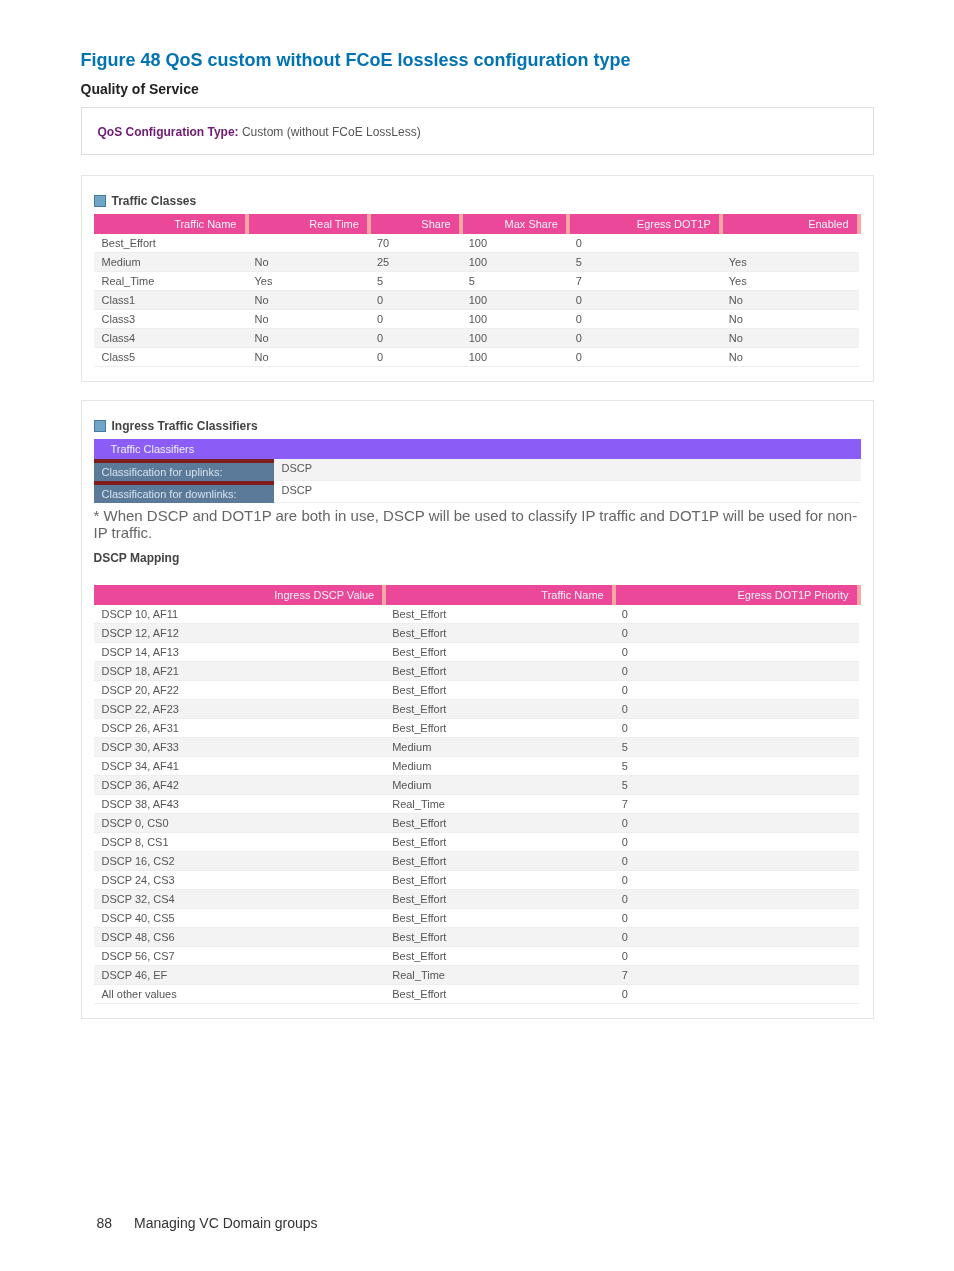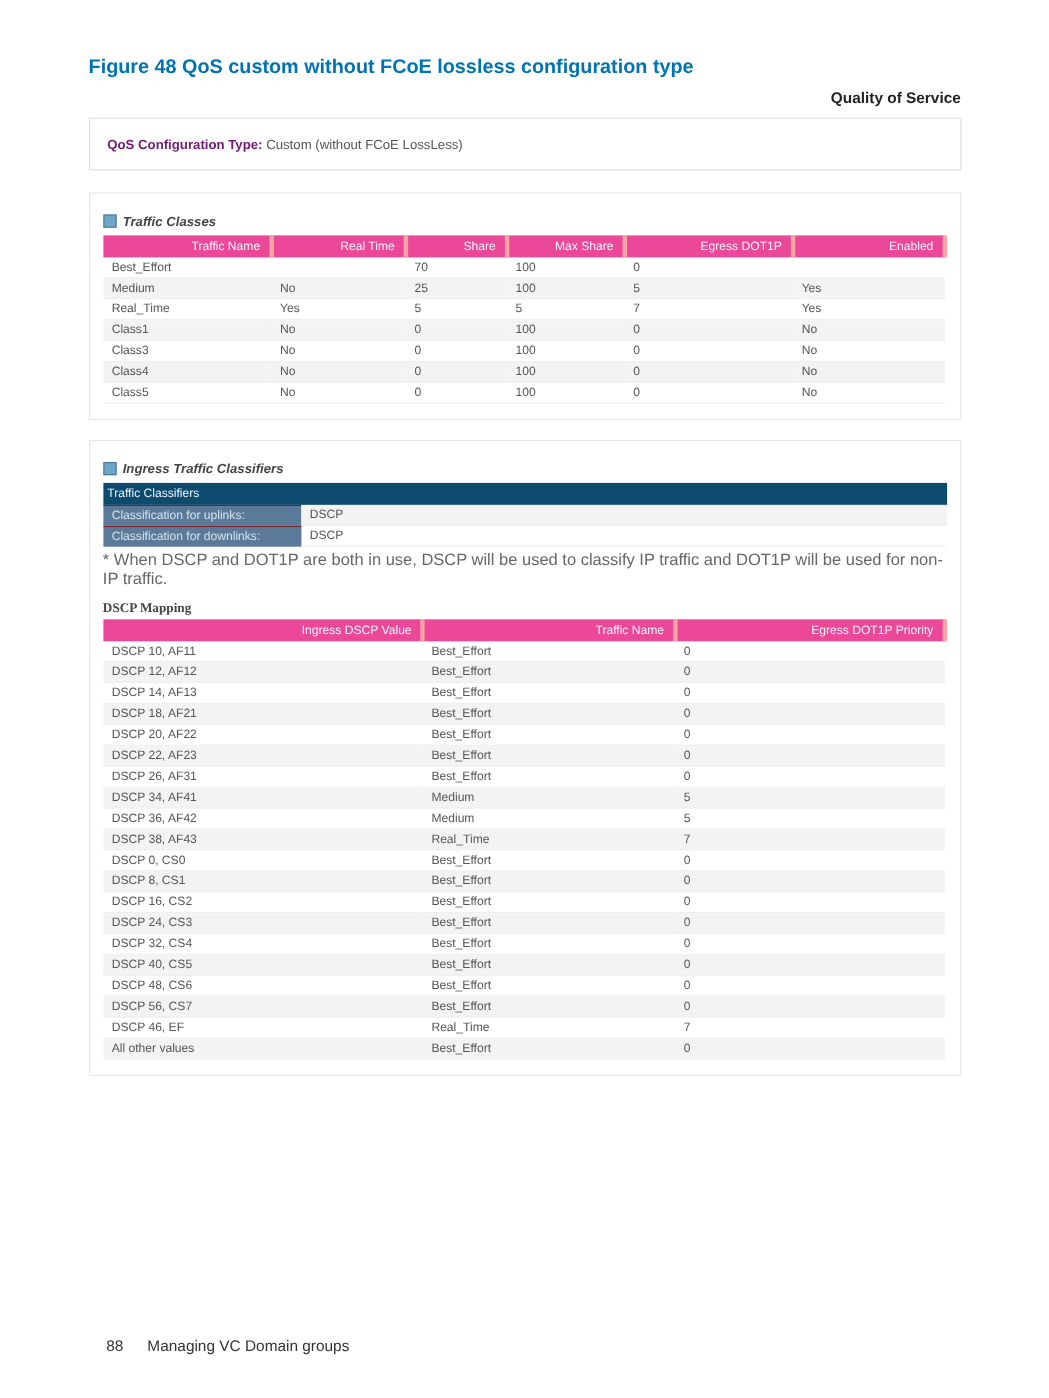--- a/index.html
+++ b/index.html
@@ -21,21 +21,20 @@
     color: #0073b3;
     font-weight: bold;
     font-size: 18px;
     margin-bottom: 10px;
   }
   .section-title {
     font-weight: bold;
     font-size: 14px;
     margin-bottom: 10px;
     color: #222;
-    text-align: right;
   }
   .panel-outer {
     border: 1px solid #ddd;
     padding: 14px 16px;
     margin-bottom: 20px;
   }
   .config-type {
     font-size: 12px;
     color: #555;
   }
@@ -43,21 +42,20 @@
     font-weight: bold;
     color: #701a75;
   }
   .acc-title {
     font-size: 12px;
     font-weight: bold;
     color: #444;
     margin: 8px 0 6px 0;
     display: flex;
     align-items: center;
-    font-style: italic;
   }
   .acc-title .sq {
     display: inline-block;
     width: 10px;
     height: 10px;
     background: #6fa6c7;
     margin-right: 6px;
     border: 1px solid #4878a0;
   }
   .section-box {
@@ -80,57 +78,56 @@
   }
   td {
     padding: 3px 8px;
     border-bottom: 1px solid #eee;
     color: #555;
   }
   tbody tr:nth-child(even) td {
     background: #f3f3f3;
   }
   .classifier-header {
-    background: #0c4a6e;
+    background: #8b5cf6;
     color: #eef3f8;
     font-size: 11px;
-    padding: 4px 4px;
+    padding: 4px 17px;
     font-weight: normal;
   }
   .classifier-row {
     display: flex;
     font-size: 11px;
   }
   .classifier-row .clabel {
     background: #5b7a99;
     color: #d6e2ec;
     padding: 3px 8px;
     width: 180px;
     box-sizing: border-box;
-    border-top: 1px solid #7f1d1d;
+    border-top: 4px solid #7f1d1d;
   }
   .classifier-row .cval {
     padding: 3px 8px;
     color: #555;
     flex: 1;
     border-bottom: 1px solid #eee;
   }
   .classifier-row:nth-of-type(2) .cval { background: #fff; }
   .classifier-row:nth-of-type(3) .cval { background: #f3f3f3; }
   .footnote {
     font-size: 15px;
     color: #666;
     margin: 4px 0 10px 0;
   }
   .subheader {
     font-size: 12px;
     font-weight: bold;
     color: #444;
-    margin: 6px 0 3px 0;
-    font-family: Liberation Serif, serif;
+    margin: 6px 0 20px 0;
   }
   .footer {
     position: absolute;
     bottom: 40px;
     left: 76px;
     font-size: 14px;
     color: #333;
   }
   .footer .pg {
     margin-right: 18px;
@@ -287,20 +284,25 @@
             <td>DSCP 22, AF23</td>
             <td>Best_Effort</td>
             <td>0</td>
           </tr>
           <tr>
             <td>DSCP 26, AF31</td>
             <td>Best_Effort</td>
             <td>0</td>
           </tr>
           <tr>
+            <td>DSCP 30, AF33</td>
+            <td>Medium</td>
+            <td>5</td>
+          </tr>
+          <tr>
             <td>DSCP 34, AF41</td>
             <td>Medium</td>
             <td>5</td>
           </tr>
           <tr>
             <td>DSCP 36, AF42</td>
             <td>Medium</td>
             <td>5</td>
           </tr>
           <tr>

